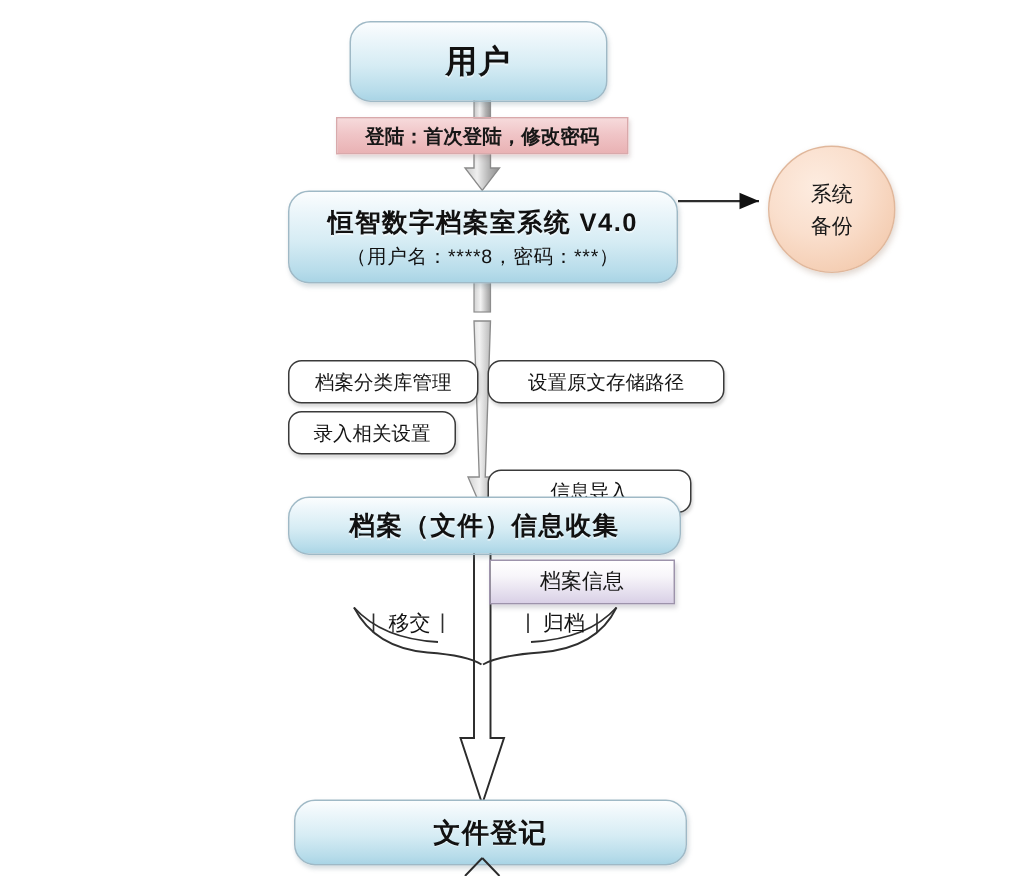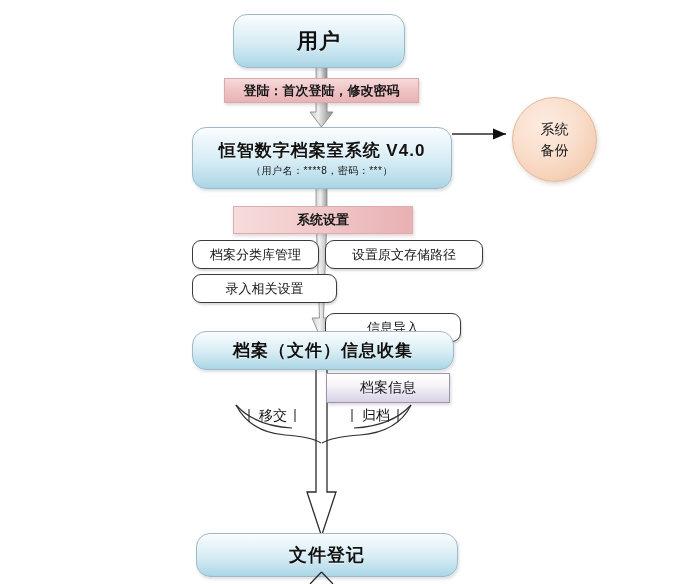--- a/index.html
+++ b/index.html
@@ -40,21 +40,21 @@
         #b7dcea 88%,
         #a9d4e5 100%);
     box-shadow: 1px 2px 3px rgba(120,140,150,0.28);
   }
   .box-blue .title {
     font-weight: bold;
     letter-spacing: 1px;
     text-shadow: 0 1px 0 rgba(255,255,255,0.55);
   }
   .box-blue .subtitle {
-    font-size: 10px;
+    font-size: 13px;
     margin-top: 2px;
     letter-spacing: 0.5px;
   }
 
   
   .box-pink {
     border: 1px solid #d9a9ab;
     background: linear-gradient(to bottom,
         #f6dadb 0%,
         #f0c5c7 45%,
@@ -179,33 +179,30 @@
   <div class="node box-blue" style="left:192px; top:127px; width:260px; height:62px;">
     <div class="title" style="font-size:17px;">恒智数字档案室系统 V4.0</div>
     <div class="subtitle">（用户名：****8，密码：***）</div>
   </div>
 
   <div class="node circle-peach" style="left:512px; top:97px; width:85px; height:85px;">
     <div>系统</div>
     <div>备份</div>
   </div>
 
-  <div class="node box-pink box-pink-wide" style="left:233px; top:206px; width:180px; height:28px; font-size:13px;">
-    <div>系统设置</div>
-  </div>
 
   <div class="node box-white" style="left:192px; top:240px; width:127px; height:29px;align-items:center;">
     <div>档案分类库管理</div>
   </div>
 
   <div class="node box-white" style="left:325px; top:240px; width:158px; height:29px;">
     <div>设置原文存储路径</div>
   </div>
 
-  <div class="node box-white" style="left:192px; top:274px; width:145px; height:29px;">
+  <div class="node box-white" style="left:192px; top:274px; width:112px; height:29px;">
     <div>录入相关设置</div>
   </div>
 
   <div class="node box-white" style="left:325px; top:274px; width:136px; height:29px;margin-top:39px;">
     <div>信息导入</div>
   </div>
 
   <div class="node box-blue" style="left:192px; top:331px; width:262px; height:39px;">
     <div class="title" style="font-size:17px;">档案（文件）信息收集</div>
   </div>

